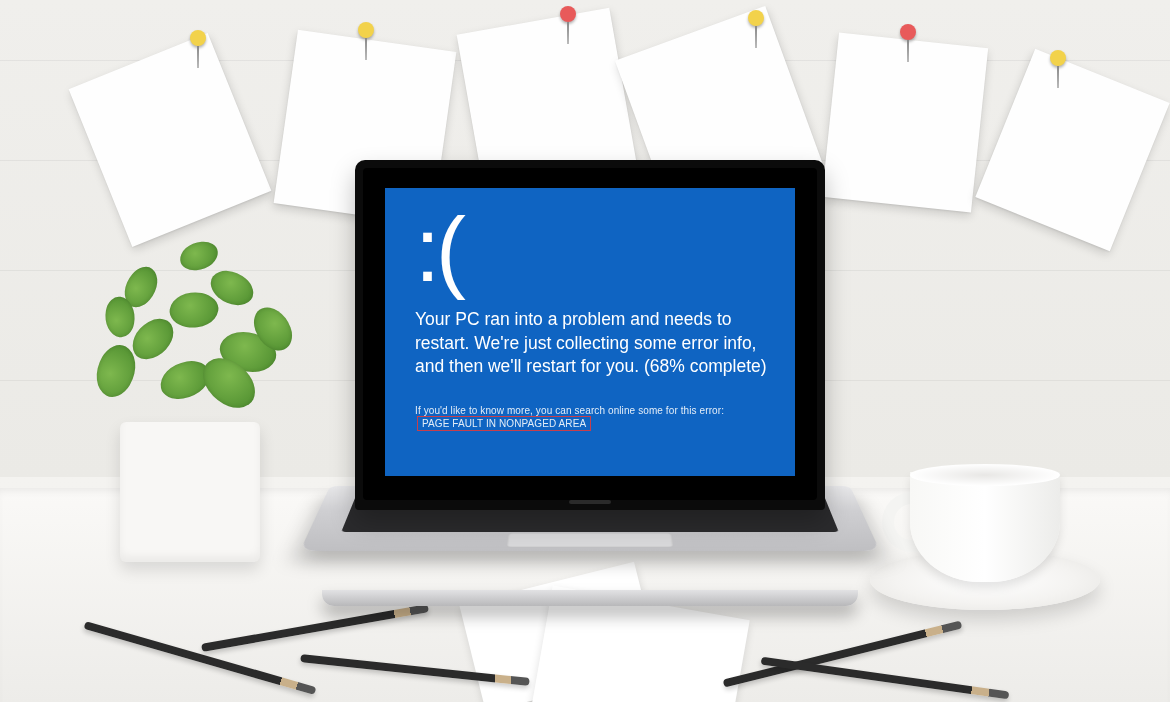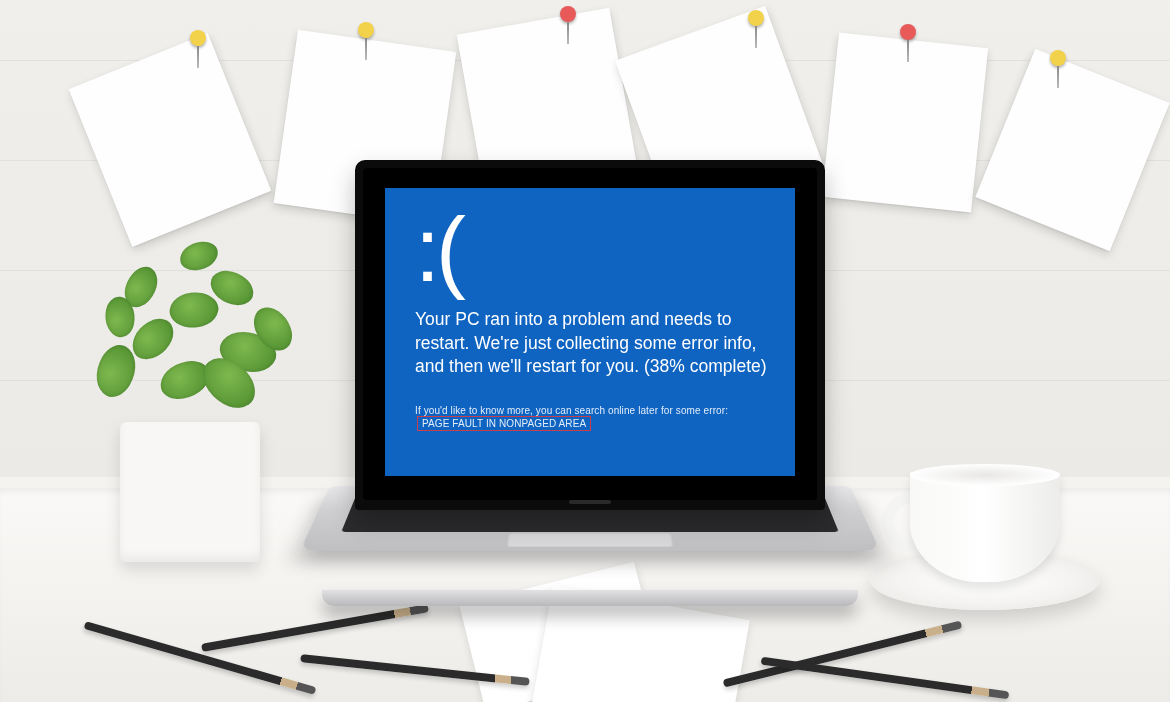--- a/index.html
+++ b/index.html
@@ -214,23 +214,23 @@
       <div class="keys"></div>
       <div class="trackpad"></div>
     </div>
     <div class="front-edge"></div>
     <div class="lid">
       <div class="camera"></div>
       <div class="bezel-inner">
         <div class="screen">
           <div class="bsod">
             <div class="face">:(</div>
-            <div class="msg">Your PC ran into a problem and needs to restart. We're just collecting some error info, and then we'll restart for you. (38% complete)</div>
+            <div class="msg">Your PC ran into a problem and needs to restart. We're just collecting some error info, and then we'll restart for you. (68% complete)</div>
             <div class="hint">
-              <span>If you'd like to know more, you can search online later for some error:</span>
+              <span>If you'd like to know more, you can search online some for this error:</span>
               <span class="errcode">PAGE FAULT IN NONPAGED AREA</span>
             </div>
           </div>
         </div>
       </div>
       <div class="brand-dot"></div>
     </div>
   </div>
 
 </div>

